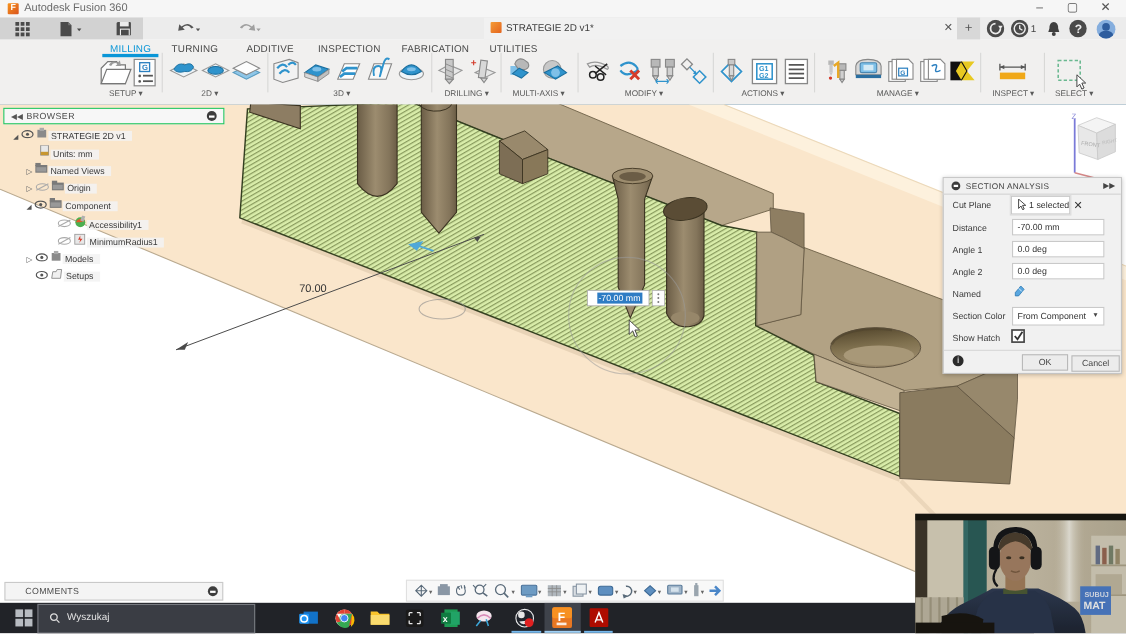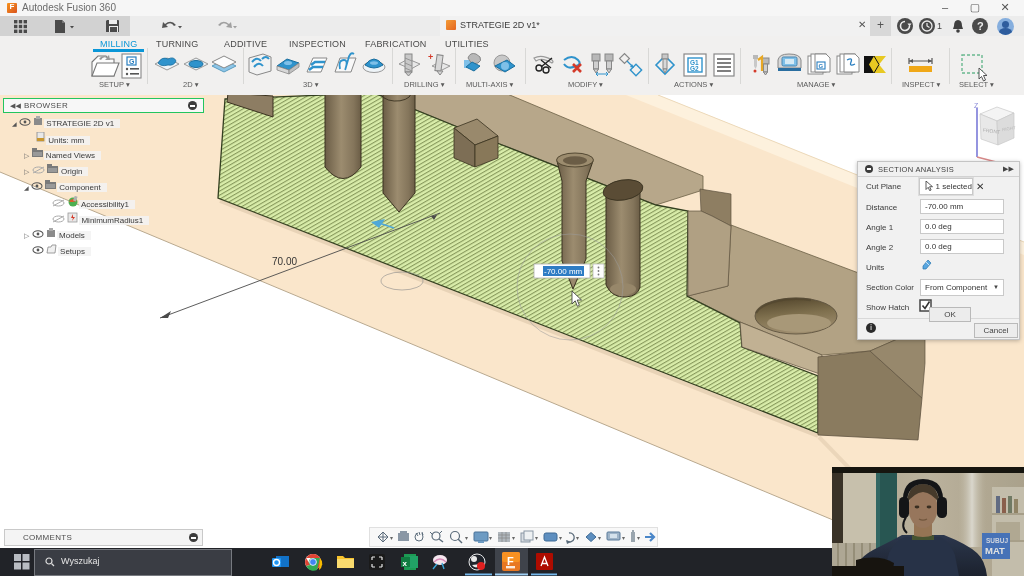--- a/index.html
+++ b/index.html
@@ -482,37 +482,37 @@
       <div class="dfield" style="top:16px;left:61px;width:48px;height:15px;line-height:15px;box-shadow:0 0 0 1px #ddd;text-align:right;"><svg width="8" height="10" style="vertical-align:-2px;">
             <path d="M1,0 l0,8.5 l2.2,-2.2 l1.5,3.4 l1.4,-0.7 l-1.5,-3.3 l2.9,0 Z" fill="#fff" stroke="#333" stroke-width="0.8"></path>
           </svg> 1 selected</div>
       <div style="position:absolute;left:118px;top:19px;font-size:10px;color:#333;">✕</div>
       <div class="dlab" style="top:41px;">Distance</div>
       <div class="dfield" style="top:37px;">-70.00 mm</div>
       <div class="dlab" style="top:61px;">Angle 1</div>
       <div class="dfield" style="top:57px;">0.0 deg</div>
       <div class="dlab" style="top:81px;">Angle 2</div>
       <div class="dfield" style="top:77px;">0.0 deg</div>
-      <div class="dlab" style="top:101px;">Units</div>
+      <div class="dlab" style="top:101px;">Named</div>
       <div style="position:absolute;left:63px;top:97px;width:12px;height:12px;">
         <svg width="12" height="12">
             <path d="M7,1 L10,4 L5,10 L2,10 L2,7 Z" fill="#5aa7e0" stroke="#2a77b0" stroke-width="0.7"></path>
             <line x1="5" y1="3" x2="8" y2="6" stroke="#fff" stroke-width="0.7"></line>
           </svg>
       </div>
       <div class="dlab" style="top:121px;">Section Color</div>
       <div class="dfield" style="top:117px;height:15px;line-height:15px;">From Component<span style="position:absolute;right:4px;font-size:6px;color:#444;">▼</span></div>
       <div class="dlab" style="top:141px;">Show Hatch</div>
       <svg width="14" height="14" style="position:absolute;left:61px;top:137px;">
           <rect x="1" y="1" width="11" height="11" fill="#fff" stroke="#444" stroke-width="1.5"></rect>
           <path d="M3.5,6.5 L6,9.5 L10.5,2.5" fill="none" stroke="#333" stroke-width="1.6"></path>
         </svg>
       <div style="position:absolute;left:0;top:156px;width:161px;height:1px;background:#d8d8d8;"></div>
       <div style="position:absolute;left:8px;top:161px;width:10px;height:10px;background:#2b2b2b;border-radius:50%;color:#fff;font-size:8px;text-align:center;line-height:10px;">ℹ</div>
-      <div class="dbtn" style="left:71px;top:145px;">OK</div>
+      <div class="dbtn" style="left:71px;top:160px;">OK</div>
       <div class="dbtn" style="left:116px;top:161px;width:42px;">Cancel</div>
     </div>
     <div id="viewcube">
         <svg width="60" height="70" style="position:absolute;left:960px;top:5px;">
       <line x1="17" y1="8" x2="17" y2="57" stroke="#7a7ad8" stroke-width="1.6"></line>
       <text x="14" y="8" font-size="7" fill="#8a8ad8">Z</text>
       <line x1="17" y1="57" x2="44" y2="64" stroke="#d88a8a" stroke-width="1.4"></line>
       <text x="44" y="72" font-size="7" fill="#d88a8a">X</text>
       <polygon points="20,14 37,7 54,13 37,21" fill="#f4f4f4" stroke="#c8c8c8" stroke-width="0.7"></polygon>
       <polygon points="20,14 37,21 38,45 21,39" fill="#e8e8e8" stroke="#c8c8c8" stroke-width="0.7"></polygon>

